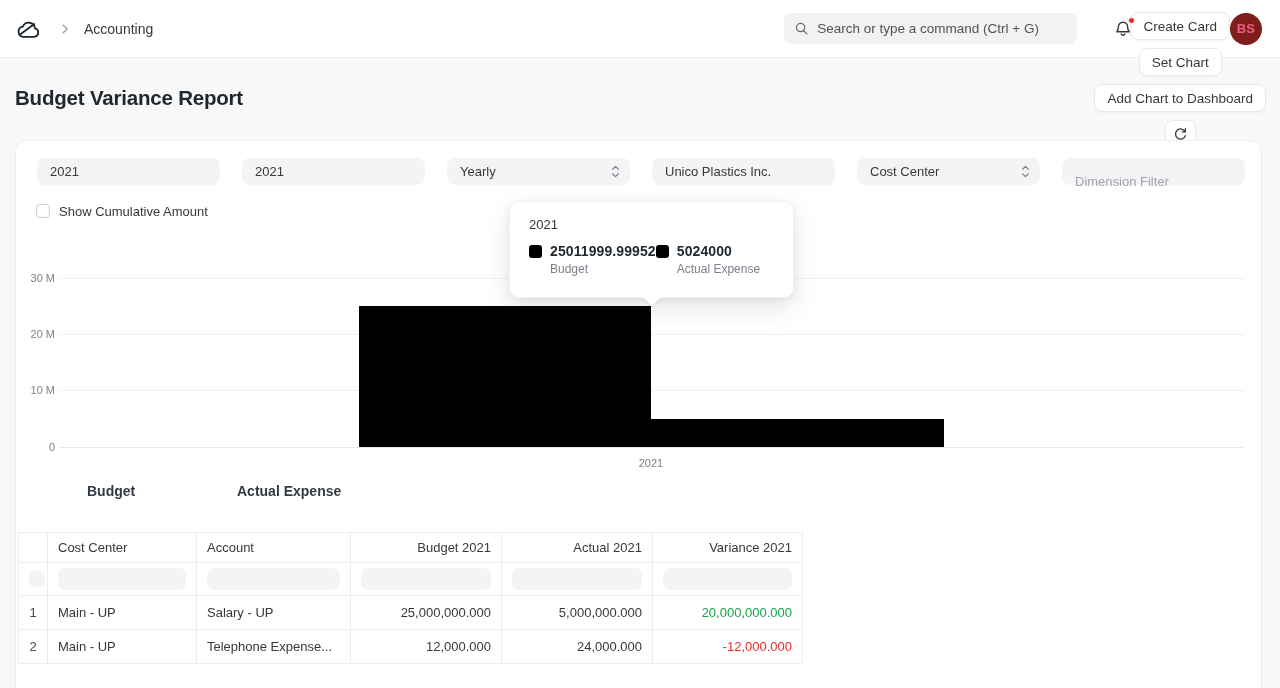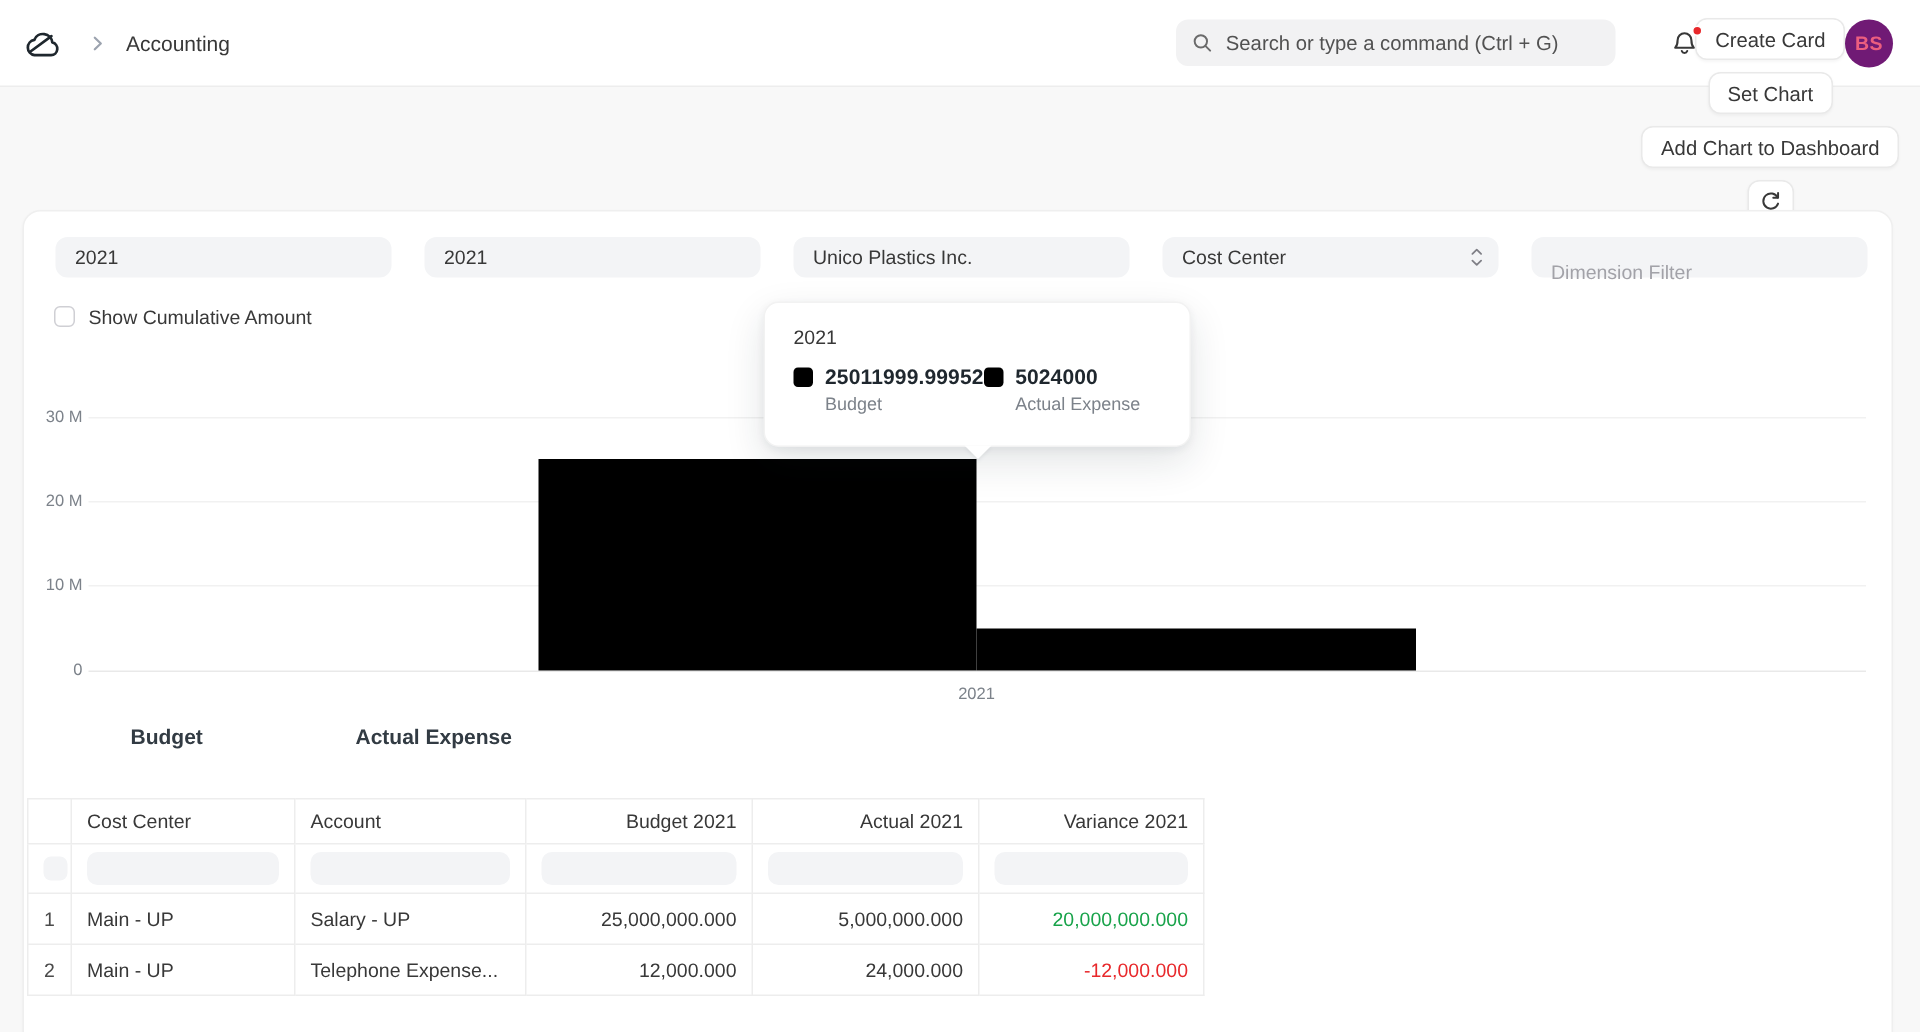--- a/index.html
+++ b/index.html
@@ -17,21 +17,21 @@
   .searchbar { width:293px; height:31px; background:#f2f2f3; border:none; border-radius:8px;
     display:flex; align-items:center; padding:0 10px; gap:8px; }
   .searchbar input { border:none; outline:none; background:transparent; flex:1;
     font-size:13.5px; color:#525252; font-family:"Liberation Sans", sans-serif; }
   .searchbar input::placeholder { color:#525252; opacity:1; }
   .bell-wrap { position:relative; margin-left:36px; cursor:pointer; display:flex; }
   .bell-dot { position:absolute; top:-2px; right:-2px; width:7px; height:7px;
     border-radius:50%; background:#e8282b; border:1.5px solid #fff; }
   .nav-divider { width:1px; height:21px; background:#e4e4e4; margin:0 16px 0 18px; }
   .help { display:flex; align-items:center; gap:5px; font-size:13.5px; color:#383838; cursor:pointer; }
-  .avatar { width:32px; height:32px; border-radius:50%; background:#701a75; color:#ec5e7f;
+  .avatar { width:32px; height:32px; border-radius:50%; background:#7f1d1d; color:#ec5e7f;
     font-size:13px; font-weight:700; display:flex; align-items:center; justify-content:center;
     margin-left:18px; cursor:pointer; letter-spacing:.3px; }
 
   
   .page-head { height:80px; display:flex; align-items:center; padding:0 14px 0 15px; }
   .page-title { font-size:20.5px; font-weight:700; color:#1f272e; letter-spacing:-.2px; }
   .head-actions { margin-left:auto; display:flex; align-items:center; gap:8px;flex-direction:column; }
   .btn { height:28px; background:#fff; border:1px solid #e9e9e9; border-radius:8px;
     box-shadow:0 1px 2px rgba(0,0,0,.04); font-size:13.5px; color:#383838;
     display:flex; align-items:center; padding:0 12px; cursor:pointer; white-space:nowrap; }
@@ -134,20 +134,21 @@
       <span>Help</span>
       <svg width="11" height="11" viewBox="0 0 12 12">
         <polyline points="2.5,4.2 6,7.8 9.5,4.2" fill="none" stroke="#6b6b6b" stroke-width="1.4" stroke-linecap="round" stroke-linejoin="round"></polyline>
       </svg>
     </div>
     <div class="avatar">BS</div>
   </div>
 </div>
 
 <div class="page-head">
+  <div class="page-title">Budget Variance Report</div>
   <div class="head-actions">
     <button class="btn">Create Card</button>
     <button class="btn">Set Chart</button>
     <button class="btn">Add Chart to Dashboard</button>
     <button class="btn btn-icon">
       <svg width="15" height="15" viewBox="0 0 16 16">
         <path d="M13.2 9.3 A5.4 5.4 0 1 1 12.9 5" fill="none" stroke="#383838" stroke-width="1.4" stroke-linecap="round"></path>
         <polyline points="13.2,1.8 13.2,5.2 9.8,5.2" fill="none" stroke="#383838" stroke-width="1.4" stroke-linecap="round" stroke-linejoin="round"></polyline>
       </svg>
     </button>
@@ -162,20 +163,27 @@
 </div>
 
 <div class="card">
 
   <div class="filters">
     <div class="pill">
       <span class="ptxt">2021</span>
     </div>
     <div class="pill">
       <span class="ptxt">2021</span>
+    </div>
+    <div class="pill">
+      <span class="ptxt">Yearly</span>
+      <svg width="9" height="15" viewBox="0 0 9 15">
+        <polyline points="1.6,5.2 4.5,2.4 7.4,5.2" fill="none" stroke="#7f7f86" stroke-width="1.2" stroke-linecap="round" stroke-linejoin="round"></polyline>
+        <polyline points="1.6,9.8 4.5,12.6 7.4,9.8" fill="none" stroke="#7f7f86" stroke-width="1.2" stroke-linecap="round" stroke-linejoin="round"></polyline>
+      </svg>
     </div>
     <div class="pill">
       <span class="ptxt">Unico Plastics Inc.</span>
     </div>
     <div class="pill">
       <span class="ptxt">Cost Center</span>
       <svg width="9" height="15" viewBox="0 0 9 15">
         <polyline points="1.6,5.2 4.5,2.4 7.4,5.2" fill="none" stroke="#7f7f86" stroke-width="1.2" stroke-linecap="round" stroke-linejoin="round"></polyline>
         <polyline points="1.6,9.8 4.5,12.6 7.4,9.8" fill="none" stroke="#7f7f86" stroke-width="1.2" stroke-linecap="round" stroke-linejoin="round"></polyline>
       </svg>

